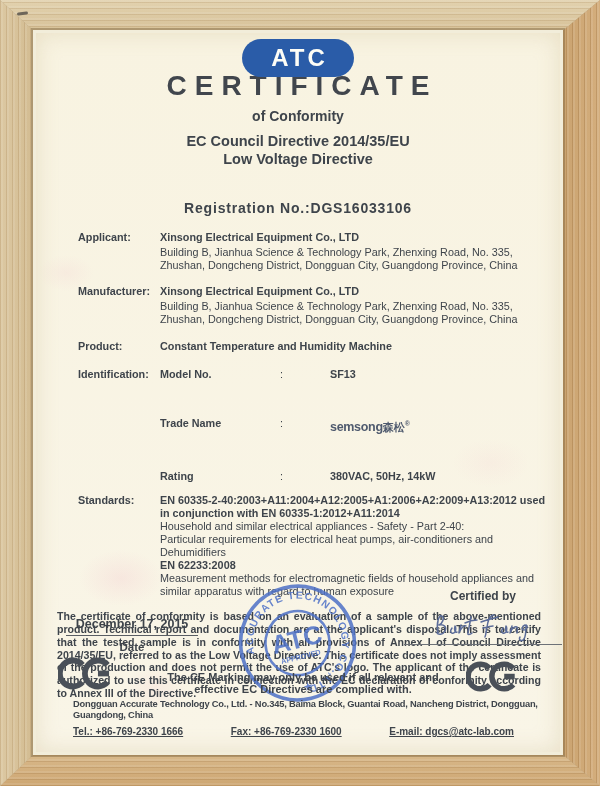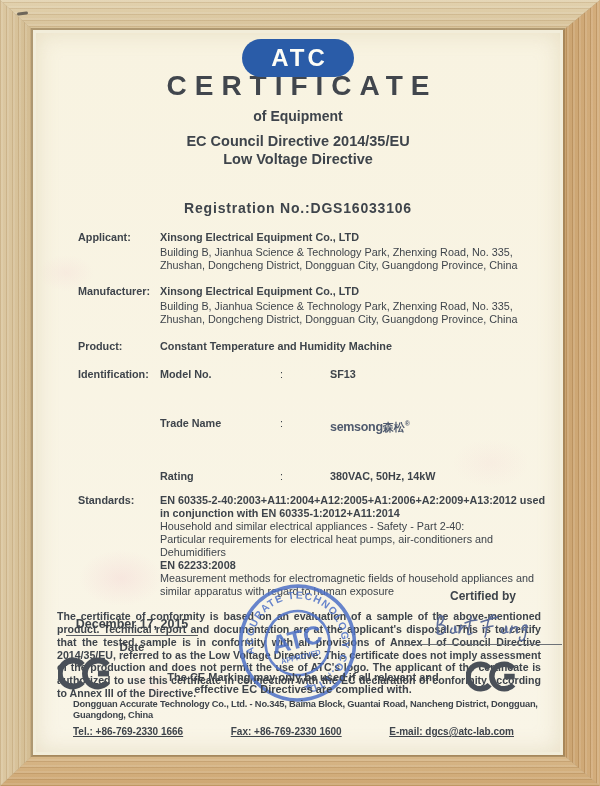--- a/index.html
+++ b/index.html
@@ -104,21 +104,21 @@
   <div class="wood f-left"></div>
   <div class="wood f-right"></div>
   <div class="frame-scratch"></div>
 
   <div class="paper">
 
     <div class="logo">
       <span>ATC</span>
     </div>
     <div class="title">CERTIFICATE</div>
-    <div class="sub1">of Equipment</div>
+    <div class="sub1">of Conformity</div>
     <div class="sub2">EC Council Directive 2014/35/EU</div>
     <div class="sub3">Low Voltage Directive</div>
     <div class="reg">Registration No.:DGS16033106</div>
 
     <div class="fields">
 
       <div class="frow mb-a">
         <div class="lab">Applicant:</div>
         <div>
           <div class="company">Xinsong Electrical Equipment Co., LTD</div>

